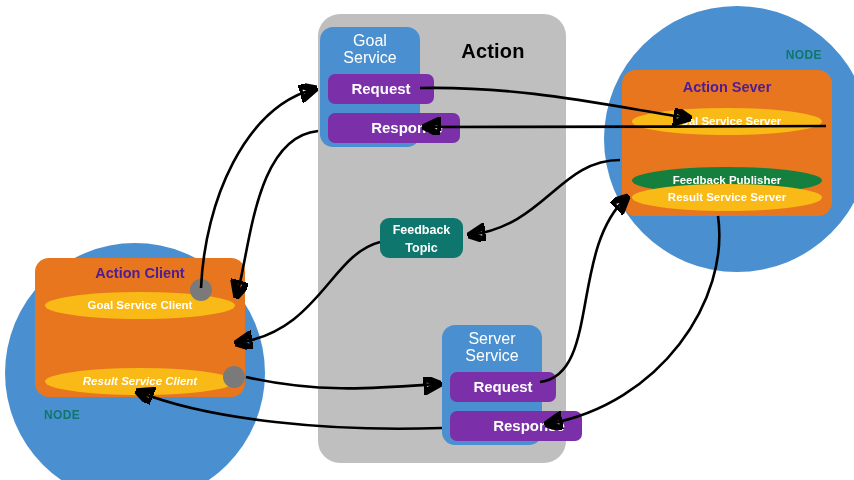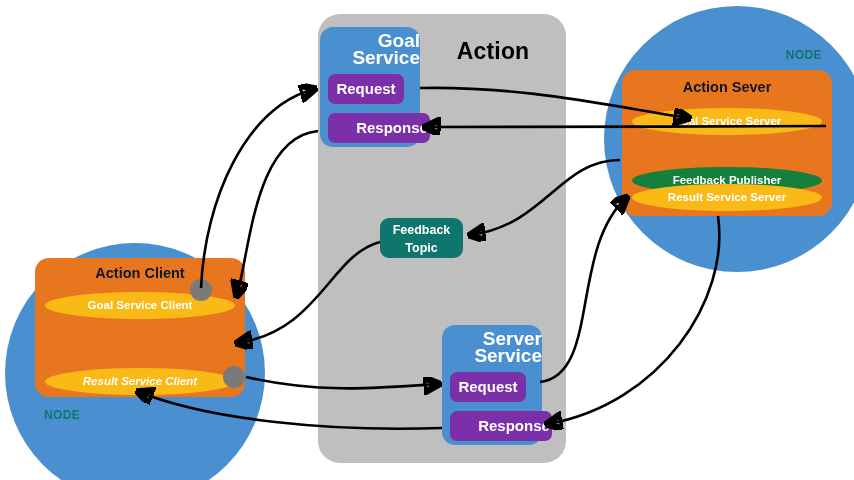--- a/index.html
+++ b/index.html
@@ -15,21 +15,21 @@
 
   
   #action-panel{
     left:318px;top:14px;width:248px;height:449px;
     background:#bfbfbf;
     border-radius:22px;
   }
   #action-title{
     left:434px;top:34px;width:118px;height:34px;
     color:#000000;
-    font-size:23px;font-weight:bold;
+    font-size:20px;font-weight:bold;
     text-align:center;line-height:34px;
     letter-spacing:.2px;
   }
 
   
   .node-circle{
     background:#4a90d0;
     border-radius:50%;
   }
   #node-right{left:604px;top:6px;width:266px;height:266px;}
@@ -44,21 +44,21 @@
 
   
   .action-box{
     background:#e8761f;
     border-radius:14px;
   }
   #action-server-box{left:622px;top:70px;width:210px;height:146px;}
   #action-client-box{left:35px;top:258px;width:210px;height:139px;}
   .action-box-title{
     position:absolute;left:0;right:0;
-    color:#0f172a;font-size:14.5px;font-weight:bold;
+    color:#4c1d95;font-size:14.5px;font-weight:bold;
     text-align:center;
   }
   #action-server-box .action-box-title{top:9px;}
   #action-client-box .action-box-title{top:7px;}
 
   
   .pill{
     position:absolute;
     height:27px;
     border-radius:50%/50%;
@@ -83,25 +83,25 @@
 
   
   .service-box{
     background:#4a90d0;
     border-radius:13px;
   }
   #goal-service-box{left:320px;top:27px;width:100px;height:120px;}
   #result-service-box{left:442px;top:325px;width:100px;height:120px;}
   .service-title{
     position:absolute;left:0;right:0;top:5px;
-    color:#ffffff;font-size:19px;font-weight:bold;
-    text-align:right;line-height:17px;
+    color:#ffffff;font-size:16px;font-weight:normal;
+    text-align:center;line-height:17px;
   }
   .reqres{
-    position:absolute;left:8px;width:76px;height:30px;
+    position:absolute;left:8px;width:106px;height:30px;
     background:#7b2fa8;
     border-radius:7px;
     color:#ffffff;font-size:15px;font-weight:bold;
     text-align:center;line-height:30px;
   }
   .reqres.req{top:47px;}
   .reqres.res{top:86px;padding-left:26px;}
 
   
   #feedback-topic-box{

